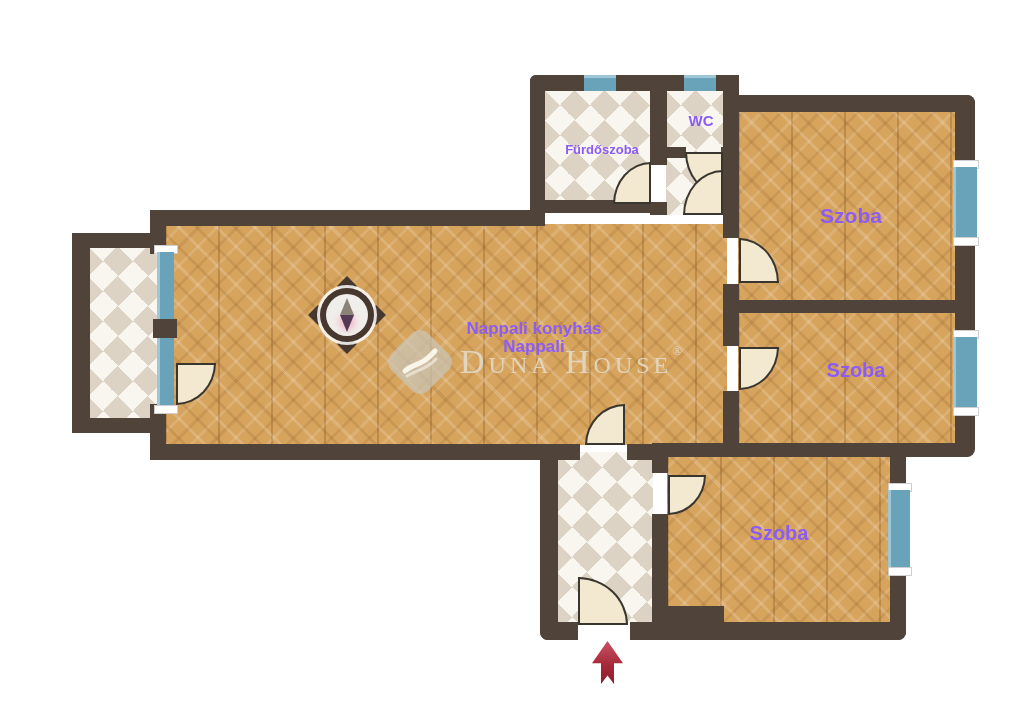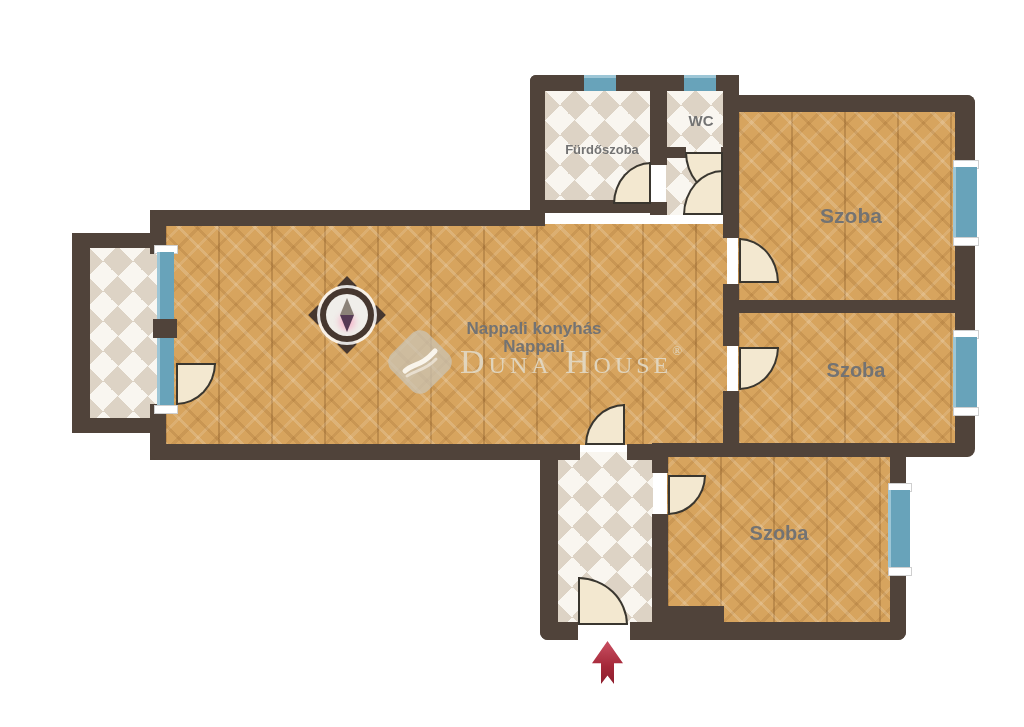--- a/index.html
+++ b/index.html
@@ -15,21 +15,21 @@
       repeating-linear-gradient(90deg, rgba(104,62,20,.25) 0 2px, transparent 2px 53px);}
   .tile{position:absolute;background-color:#f9f6f0;
     background-image:repeating-conic-gradient(from 45deg, #ddd3c5 0% 25%, #f9f6f0 25% 50%);
     background-size:30px 30px;}
   
   .window{position:absolute;background:linear-gradient(90deg,#9dc6d6 0 3px,#68a3ba 3px);}
   .window-h{position:absolute;background:linear-gradient(180deg,#9dc6d6 0 3px,#68a3ba 3px);}
   .sill{position:absolute;background:#ffffff;border:1px solid #cfcfcf;}
   .door{position:absolute;background:#f3e8d0;border:2px solid #39362f;box-sizing:border-box;}
   
-  .room-label{position:absolute;transform:translate(-50%,-50%);font-weight:700;color:#737373;white-space:nowrap;}
+  .room-label{position:absolute;transform:translate(-50%,-50%);font-weight:700;color:#8b5cf6;white-space:nowrap;}
   .annotation{position:absolute;transform:translate(-50%,-50%);font-weight:700;color:#0c0c0c;letter-spacing:.5px;white-space:nowrap;}
   
   .compass{position:absolute;width:70px;height:70px;}
   .compass .tip{position:absolute;width:14px;height:14px;background:#46372f;transform:rotate(45deg);}
   .compass .ring{position:absolute;left:8px;top:8px;width:54px;height:54px;border-radius:50%;
       background:#46372f;box-shadow:0 0 0 3px rgba(255,255,255,.85);}
   .compass .face{position:absolute;left:14px;top:14px;width:42px;height:42px;border-radius:50%;background:#f0eeea;}
   .compass .glow{position:absolute;left:27px;top:34px;width:16px;height:16px;border-radius:50%;background:#f4b8cc;filter:blur(3px);}
   .needle{position:absolute;width:0;height:0;}
   

